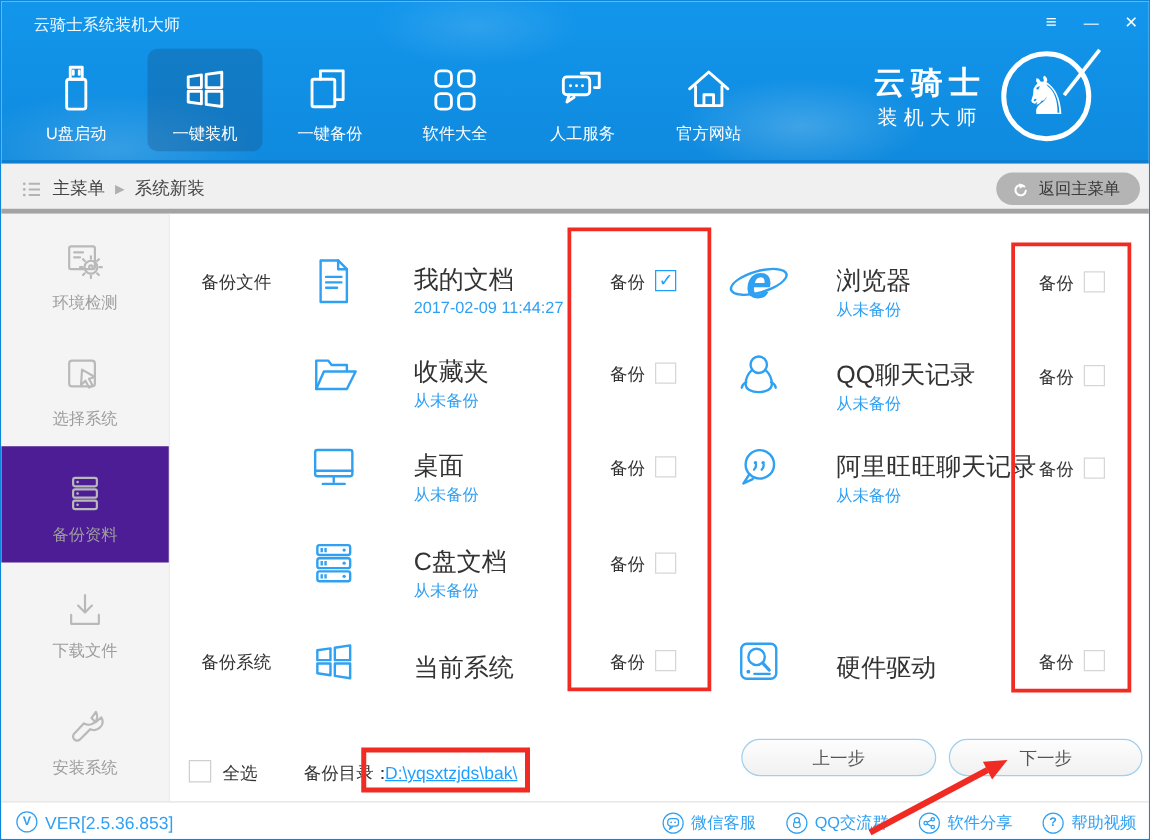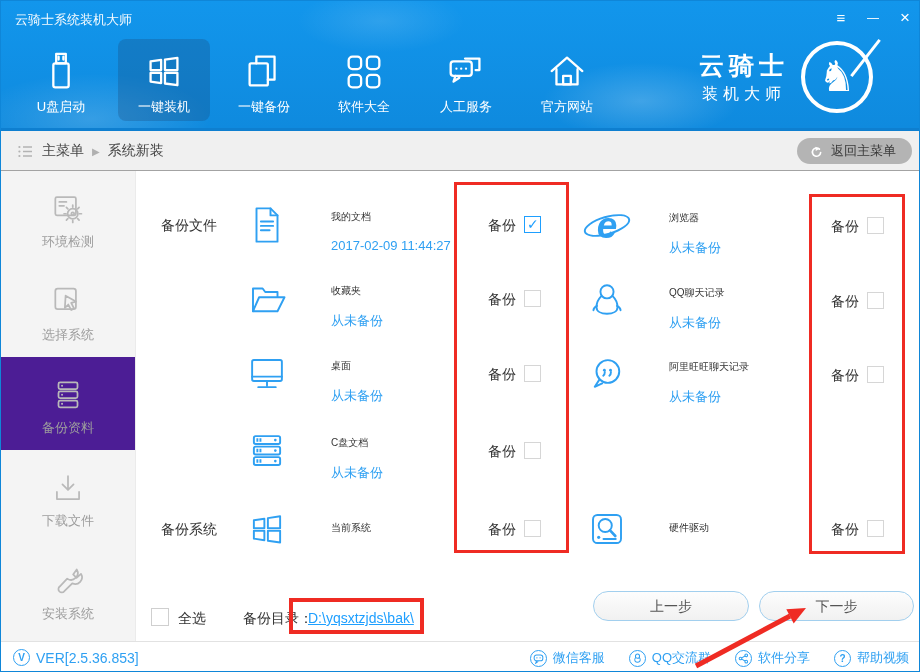--- a/index.html
+++ b/index.html
@@ -11,54 +11,54 @@
   #win{position:relative; width:920px; height:672px; background:#fff; overflow:hidden; border:1px solid #0f86d8;}
 
   
   .header{position:absolute; left:0; top:0; width:920px; height:130px;
     background:
       radial-gradient(140px 55px at 640px 100px, rgba(255,255,255,.20), transparent 70%),
       radial-gradient(170px 65px at 90px 118px, rgba(255,255,255,.16), transparent 70%),
       radial-gradient(120px 45px at 380px 20px, rgba(255,255,255,.12), transparent 70%),
       linear-gradient(var(--header), #0f8ade);
     border-bottom:3px solid var(--header-dark); color:#fff;}
-  .win-title{position:absolute; left:14px; top:10px; font-size:13px; color:#fff; opacity:.96;}
+  .win-title{position:absolute; left:26px; top:10px; font-size:13px; color:#fff; opacity:.96;}
   .win-ctrl{position:absolute; top:6px; width:24px; height:22px; text-align:center; line-height:22px; font-size:15px; color:#fff; cursor:pointer;}
   .nav-item{position:absolute; top:38px; width:92px; height:82px; border-radius:8px; display:flex; flex-direction:column; align-items:center; justify-content:flex-start; padding-top:10px; cursor:pointer;}
   .nav-item.active{background:rgba(25,70,115,.28);}
   .nav-item .nicon{width:46px; height:46px; color:#fff;}
   .nav-item .nlabel{font-size:13px; color:#fff; margin-top:3px; white-space:nowrap;}
   .logo{position:absolute; left:698px; top:40px; display:flex; align-items:center; color:#fff;}
   .logo-text{text-align:center; margin-right:12px;}
   .logo-l1{font-size:25px; font-weight:bold; letter-spacing:5px;}
   .logo-l2{font-size:16px; letter-spacing:5px; margin-top:2px;}
   .logo-circle{position:relative; width:72px; height:72px; border:4px solid #fff; border-radius:50%; display:flex; align-items:center; justify-content:center;}
   .logo-knight{font-size:42px; line-height:1; color:#fff;}
   .logo-lance{position:absolute; width:3px; height:46px; background:#fff; right:2px; top:-10px; transform:rotate(38deg);}
 
   
-  .crumbbar{position:absolute; left:0; top:130px; width:920px; height:40px; background:#f0f0f0; border-bottom:1px solid #a3a3a3;}
+  .crumbbar{position:absolute; left:0; top:130px; width:920px; height:40px; background:#f0f0f0; border-bottom:4px solid #a3a3a3;}
   .crumb-left{position:absolute; left:16px; top:0; height:40px; display:flex; align-items:center; gap:8px;}
   .crumb-txt{font-size:14px; color:#444;}
   .crumb-sep{font-size:10px; color:#b0b0b0;}
   .back-btn{position:absolute; right:9px; top:7px; height:26px; padding:0 16px 0 12px; border-radius:13px; background:#b4b4b4; color:#3a3a3a; font-size:13px; display:flex; align-items:center; gap:7px; cursor:pointer;}
 
   
   .sidebar{position:absolute; left:0; top:170px; width:135px; height:470px; background:#f4f4f4; border-right:1px solid #ebebeb;}
   .side-item{height:93px; display:flex; flex-direction:column; align-items:center; padding-top:19px; cursor:pointer;}
   .side-item.active{background:#4c1d95;}
   .sicon{width:38px; height:38px; color:#b9b9b9;}
   .slabel{font-size:13px; color:#9d9d9d; margin-top:5px;}
 
   
   .main{position:absolute; left:135px; top:170px; width:785px; height:470px; background:#fff;}
   .grouplabel{position:absolute; font-size:14px; color:#333;}
   .row{position:absolute; left:0; width:785px; height:56px;}
   .row .ricon{position:absolute; top:7px; width:42px; height:42px; color:var(--accent2);}
-  .row .rtitle{position:absolute; top:13px; font-size:10px; color:#333; white-space:nowrap;}
+  .row .rtitle{position:absolute; top:13px; font-size:20px; color:#333; white-space:nowrap;}
   .row .rsub{position:absolute; top:41px; font-size:13px; color:var(--accent2); white-space:nowrap;}
   .row.nosub .rtitle{top:20px;}
   .row .blabel{position:absolute; top:20px; font-size:14px; color:#333;}
   .cbx{position:absolute; top:19px; width:17px; height:17px; background:#fff; border:1px solid #d6d6d6; cursor:pointer;}
   .cbx.checked{border-color:var(--accent);}
   .cbx.checked::after{content:"✓"; position:absolute; left:2px; top:-1px; font-size:14px; font-weight:bold; color:var(--accent);}
   .rowL .ricon{left:110px;} .rowL .rtitle,.rowL .rsub{left:195px;} .rowL .blabel{left:352px;} .rowL .cbx{left:388px;}
   .rowR .ricon{left:450px;} .rowR .rtitle,.rowR .rsub{left:533px;} .rowR .blabel{left:695px;} .rowR .cbx{left:731px;}
   .e-glyph{position:relative; display:block; width:42px; height:42px; text-align:center; font-size:37px; font-weight:bold; font-style:italic; color:var(--accent2); line-height:42px;}
   .e-ring{position:absolute; left:-3px; top:11px; width:48px; height:19px; border:2px solid var(--accent2); border-radius:50%; transform:rotate(-16deg);}

